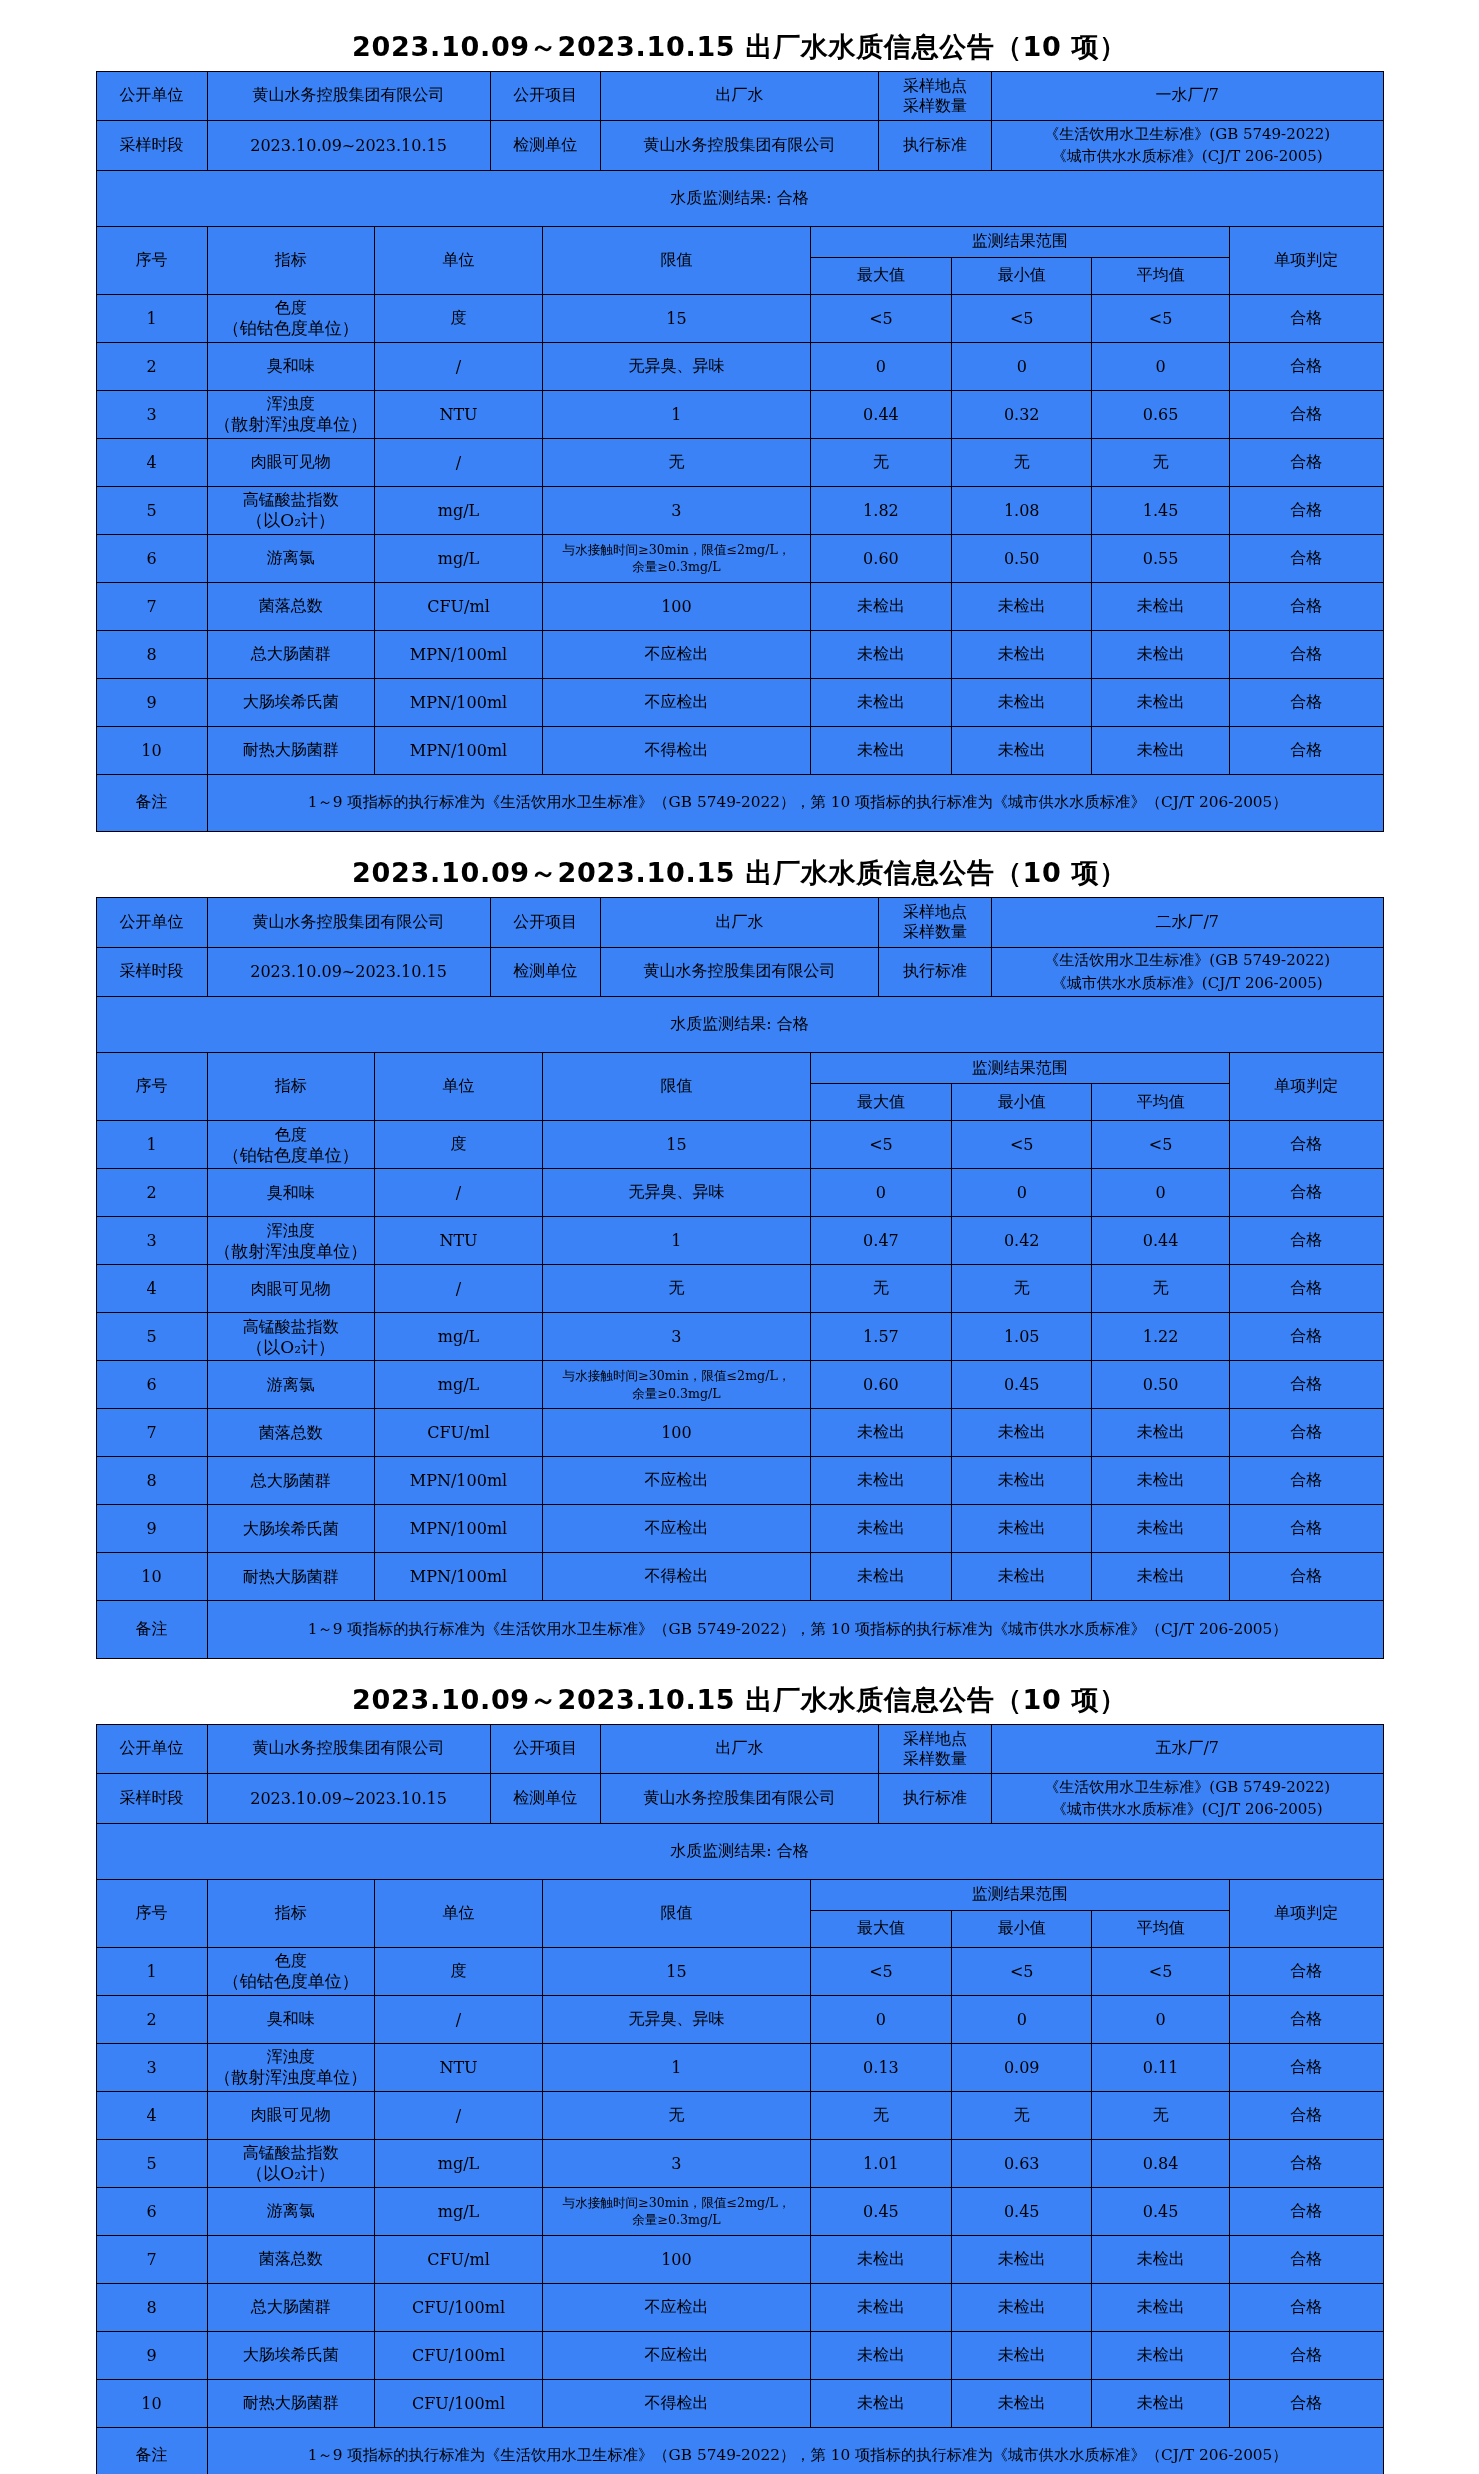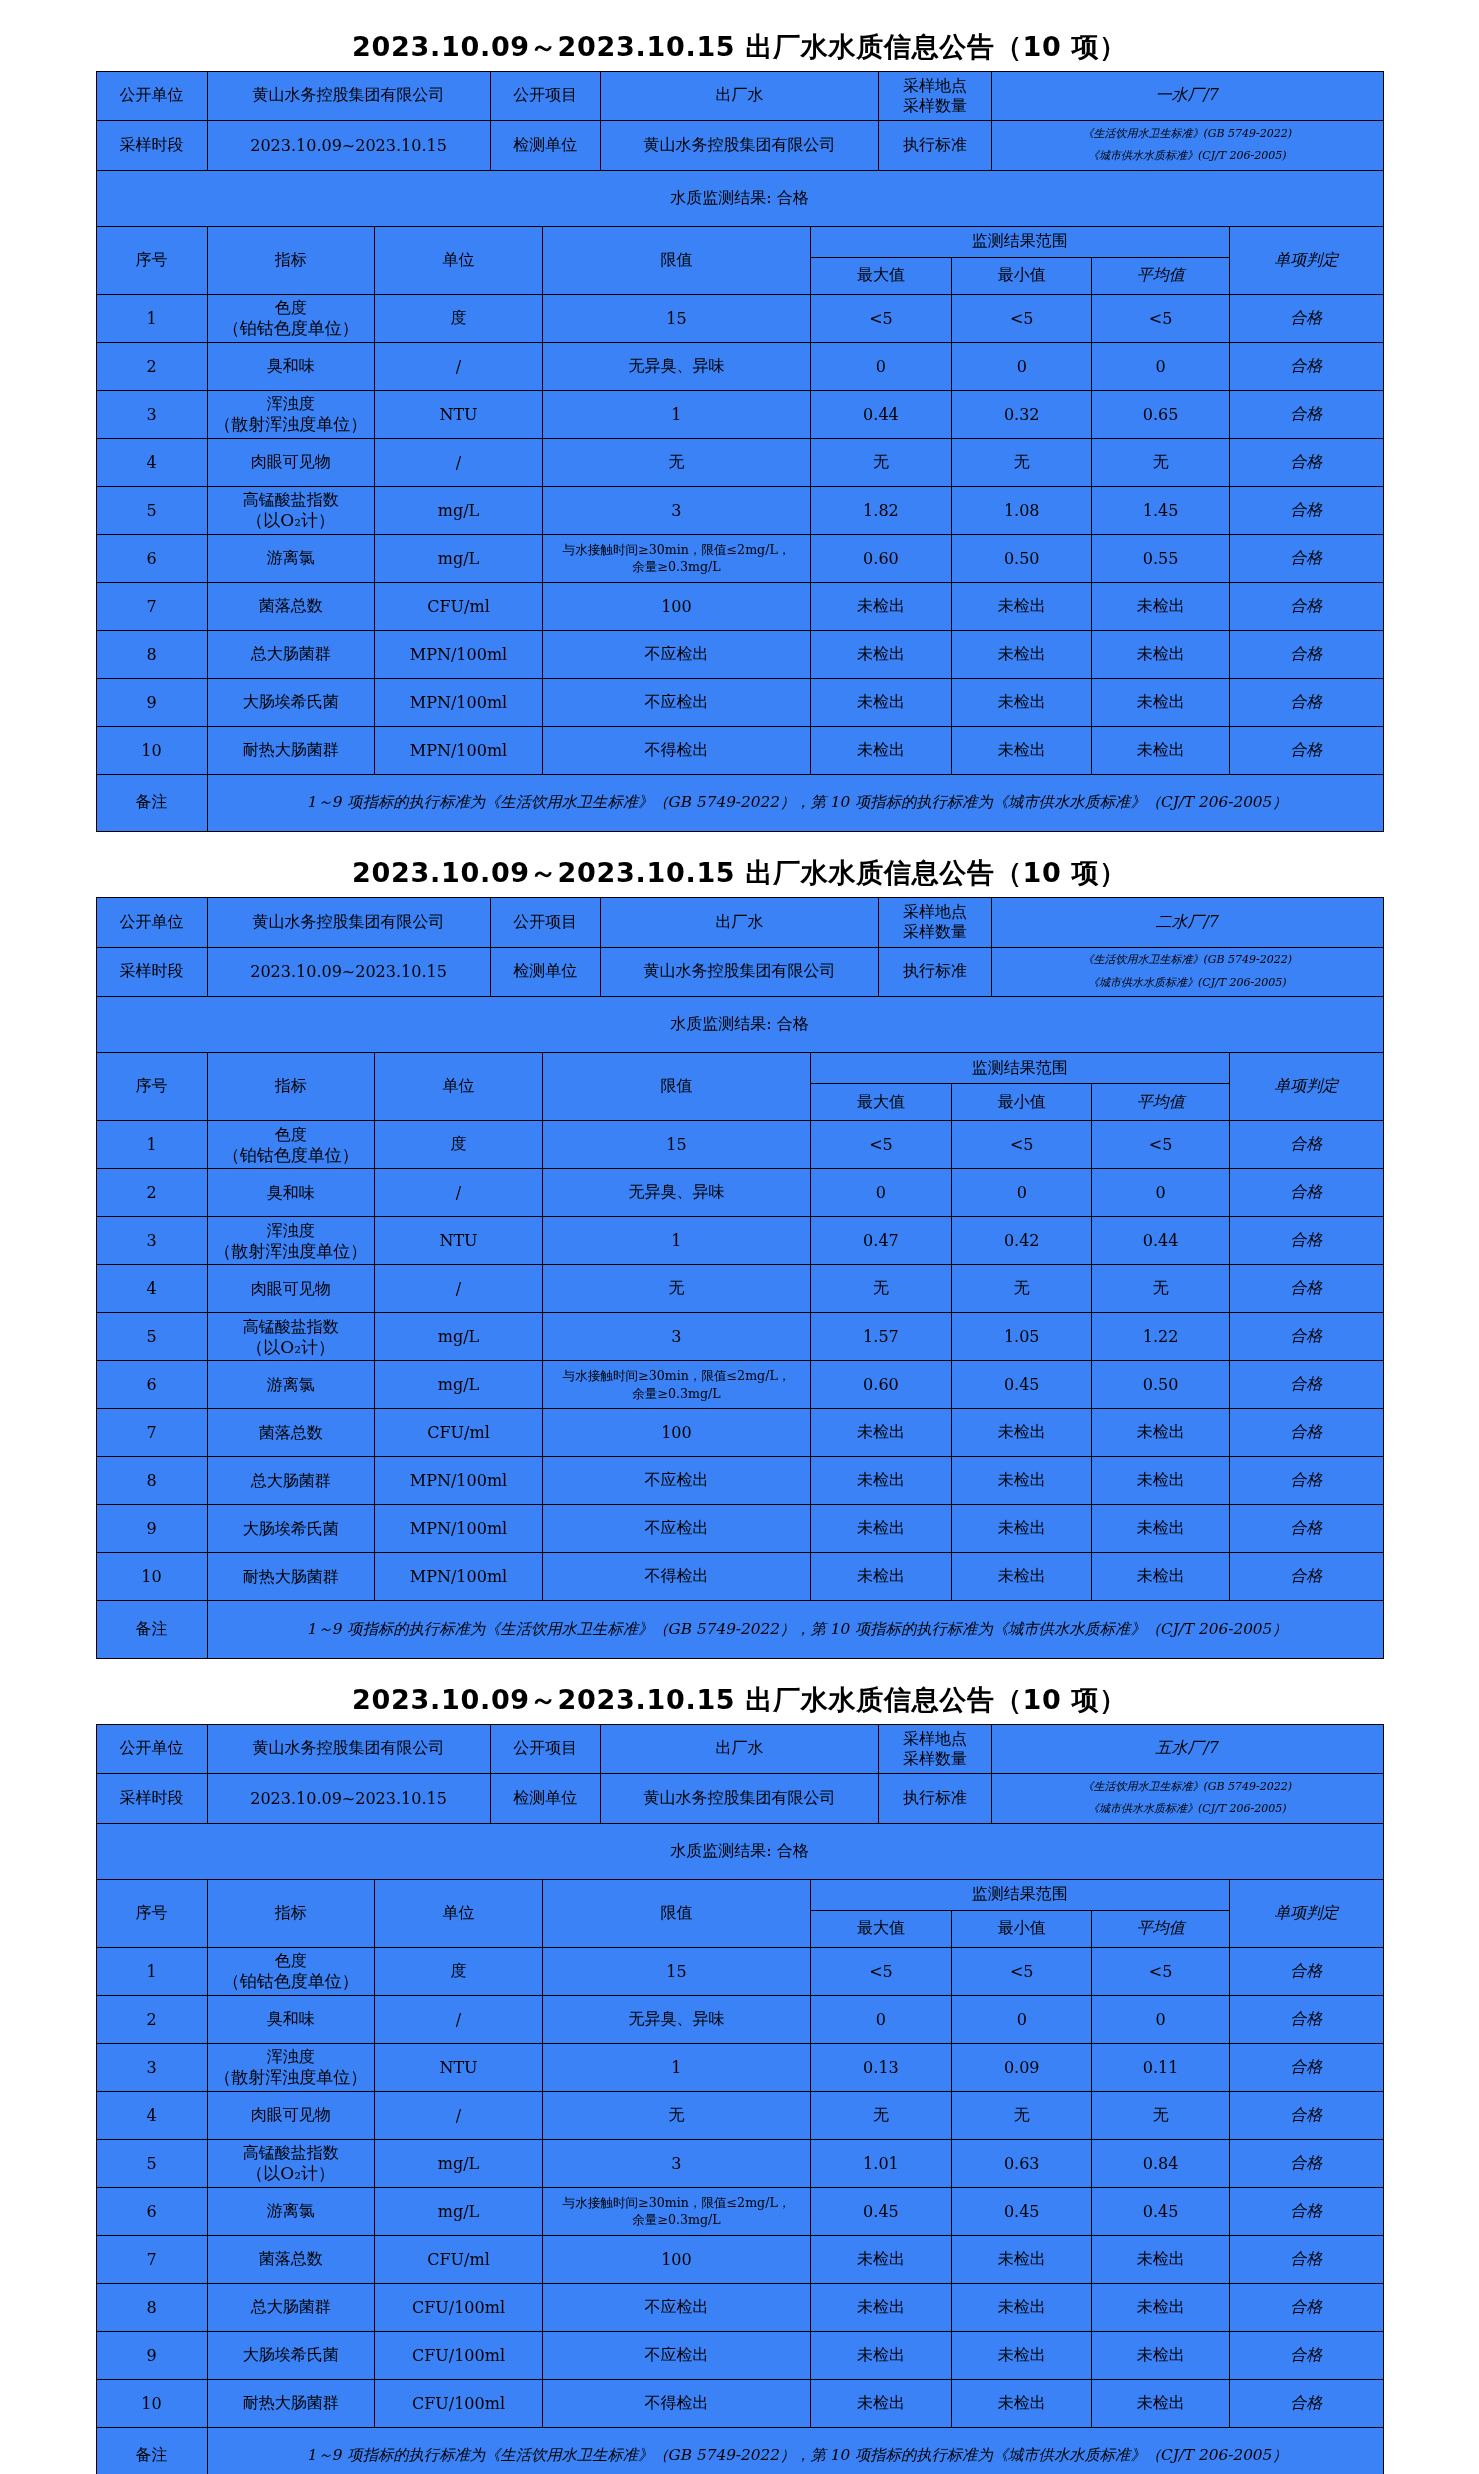--- a/index.html
+++ b/index.html
@@ -28,24 +28,24 @@
     border: 0.7px solid #000;
     border-top-width: 1.3px;
     border-bottom-width: 0;
     text-align: center; vertical-align: middle;
     font-weight: normal;
     font-size: 16px;
     padding: 1.3px 4px;
     overflow: hidden;
   }
   tr > :first-child { border-left: none; }
-  tr > :last-child  { border-right: none; font-style: italic; }
+  tr > :last-child  { border-right: none; }
   .info-table tr:first-child td { border-top: none; }
   .info-table td { height: 49px; }
-  .std div { line-height: 22.6px; font-size: 11px; }
+  .std div { line-height: 22.6px; font-size: 15px; }
   .two-line div { line-height: 20px; }
   .result-row {
     border-top: 1.3px solid #000;
     height: 56px;
     display: flex; align-items: center; justify-content: center;
     font-size: 16px;
     text-align: right;
   }
   .data-table thead tr.hrow1 th { height: 31px; border-top-width: 1.3px; }
   .data-table thead tr.hrow2 th { height: 37px; }

